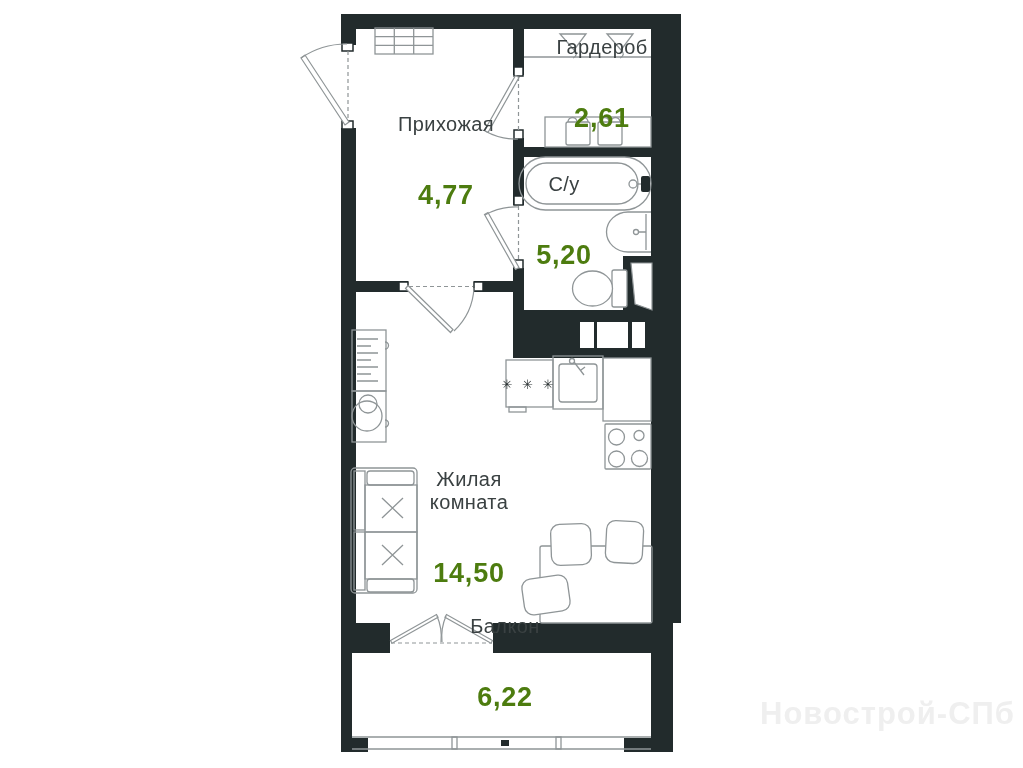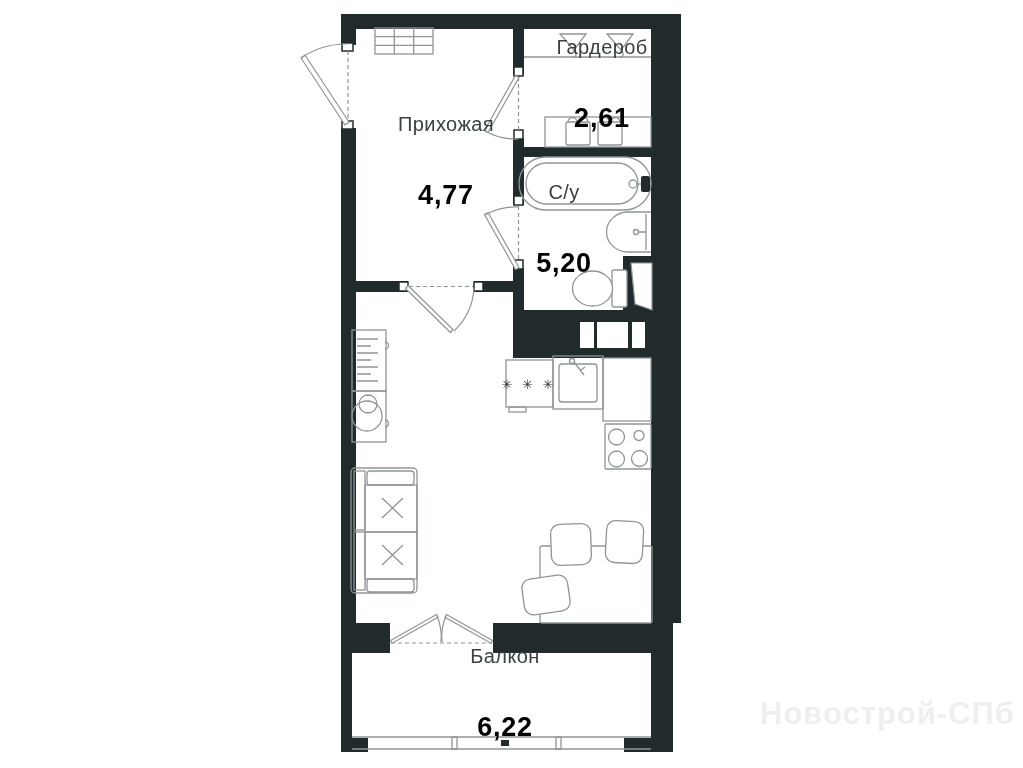--- a/index.html
+++ b/index.html
@@ -2,21 +2,21 @@
 <html><head>
 <meta charset="utf-8">
 <style>
   html,body{margin:0;padding:0;background:#fff;}
   .stage{position:relative;width:1023px;height:768px;background:#fff;overflow:hidden;
          font-family:"Liberation Sans",sans-serif;color:#2b3233;}
   .stage svg{position:absolute;left:0;top:0;}
   .room-label{position:absolute;transform:translate(-50%,-50%);text-align:center;pointer-events:none;}
   .room-name{font-size:20px;letter-spacing:.4px;color:#3a4142;line-height:1.15;}
   .room-name.narrow{width:92px;}
-  .room-area{font-size:27px;font-weight:600;letter-spacing:.8px;color:#000000;margin-top:44px;}
+  .room-area{font-size:27px;font-weight:600;letter-spacing:.8px;color:#4d7c0f;margin-top:44px;}
   .watermark{position:absolute;right:8px;top:696px;font-size:31px;font-weight:700;
              letter-spacing:1px;color:#efefef;}
   .hob{position:absolute;transform:translate(-50%,-50%);font-size:13px;letter-spacing:3px;color:#2b3233;}
 </style>
 </head>
 <body>
 
 <div class="stage">
 
 <svg width="1023" height="768" viewBox="0 0 1023 768">
@@ -202,27 +202,31 @@
 <div class="room-label" style="left:446px;top:162px">
   <div class="room-name">Прихожая</div>
   <div class="room-area">4,77</div>
 </div>
 
 <div class="room-label" style="left:602px;top:85px">
   <div class="room-name">Гардероб</div>
   <div class="room-area">2,61</div>
 </div>
 
-<div class="room-label" style="left:564px;top:230px">
+<div class="room-label" style="left:564px;top:222px">
   <div class="room-name">С/у</div>
   <div class="room-area">5,20</div>
 </div>
 
-
-<div class="room-label" style="left:505px;top:694px">
+<div class="room-label" style="left:469px;top:528px">
+  <div class="room-name narrow">Жилая комната</div>
+  <div class="room-area">14,50</div>
+</div>
+
+<div class="room-label" style="left:505px;top:664px">
   <div class="room-name">Балкон</div>
   <div class="room-area">6,22</div>
 </div>
 
 <div class="hob" style="left:529px;top:384px">✳ ✳ ✳</div>
 
 <div class="watermark">Новострой-СПб</div>
 
 </div>
 

